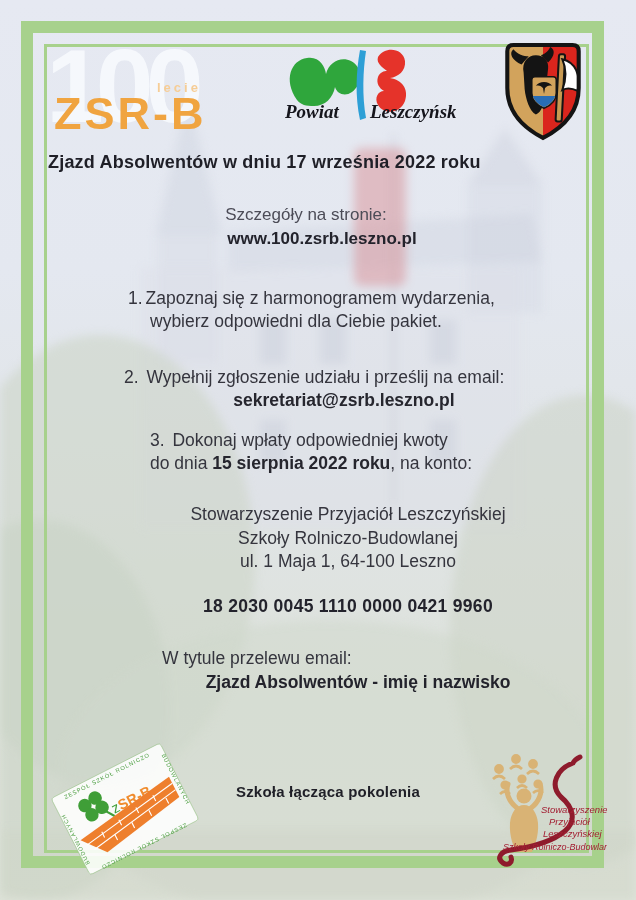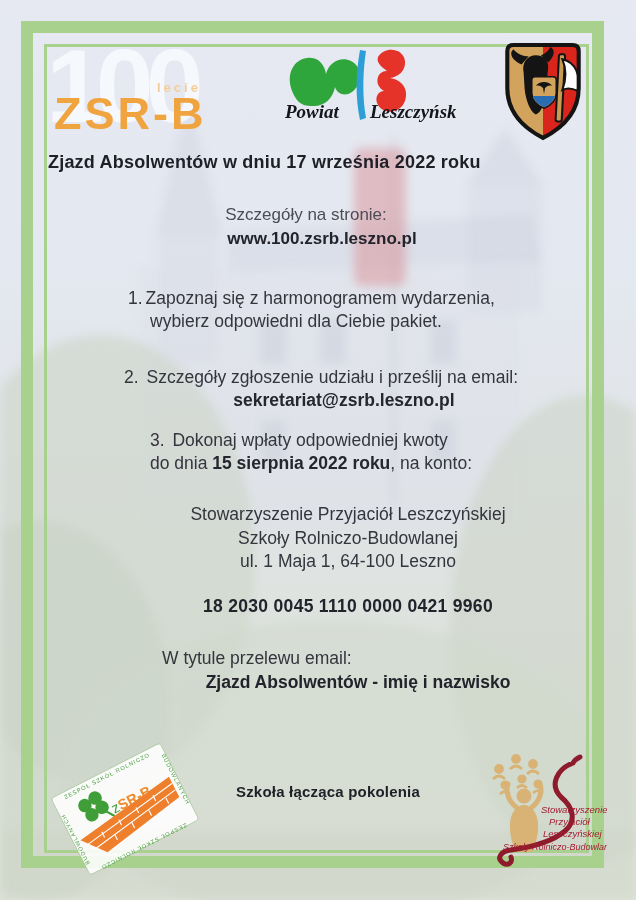--- a/index.html
+++ b/index.html
@@ -135,21 +135,21 @@
       <div>Szczegóły na stronie:</div>
       <div class="url">www.100.zsrb.leszno.pl</div>
     </div>
 
     <div class="step step1">
       <div><span class="num">1.</span><span>Zapoznaj się z harmonogramem wydarzenia,</span></div>
       <div class="cont">wybierz odpowiedni dla Ciebie pakiet.</div>
     </div>
 
     <div class="step step2">
-      <div><span class="num">2.</span> <span>Szczegóły zgłoszenie udziału i prześlij na email:</span></div>
+      <div><span class="num">2.</span> <span>Wypełnij zgłoszenie udziału i prześlij na email:</span></div>
       <div class="email">sekretariat@zsrb.leszno.pl</div>
     </div>
 
     <div class="step step3">
       <div><span class="num">3.</span> <span>Dokonaj wpłaty odpowiedniej kwoty</span></div>
       <div><span>do dnia </span><b>15 sierpnia 2022 roku</b><span>, na konto:</span></div>
     </div>
 
     <div class="recipient">
       <div>Stowarzyszenie Przyjaciół Leszczyńskiej</div>

